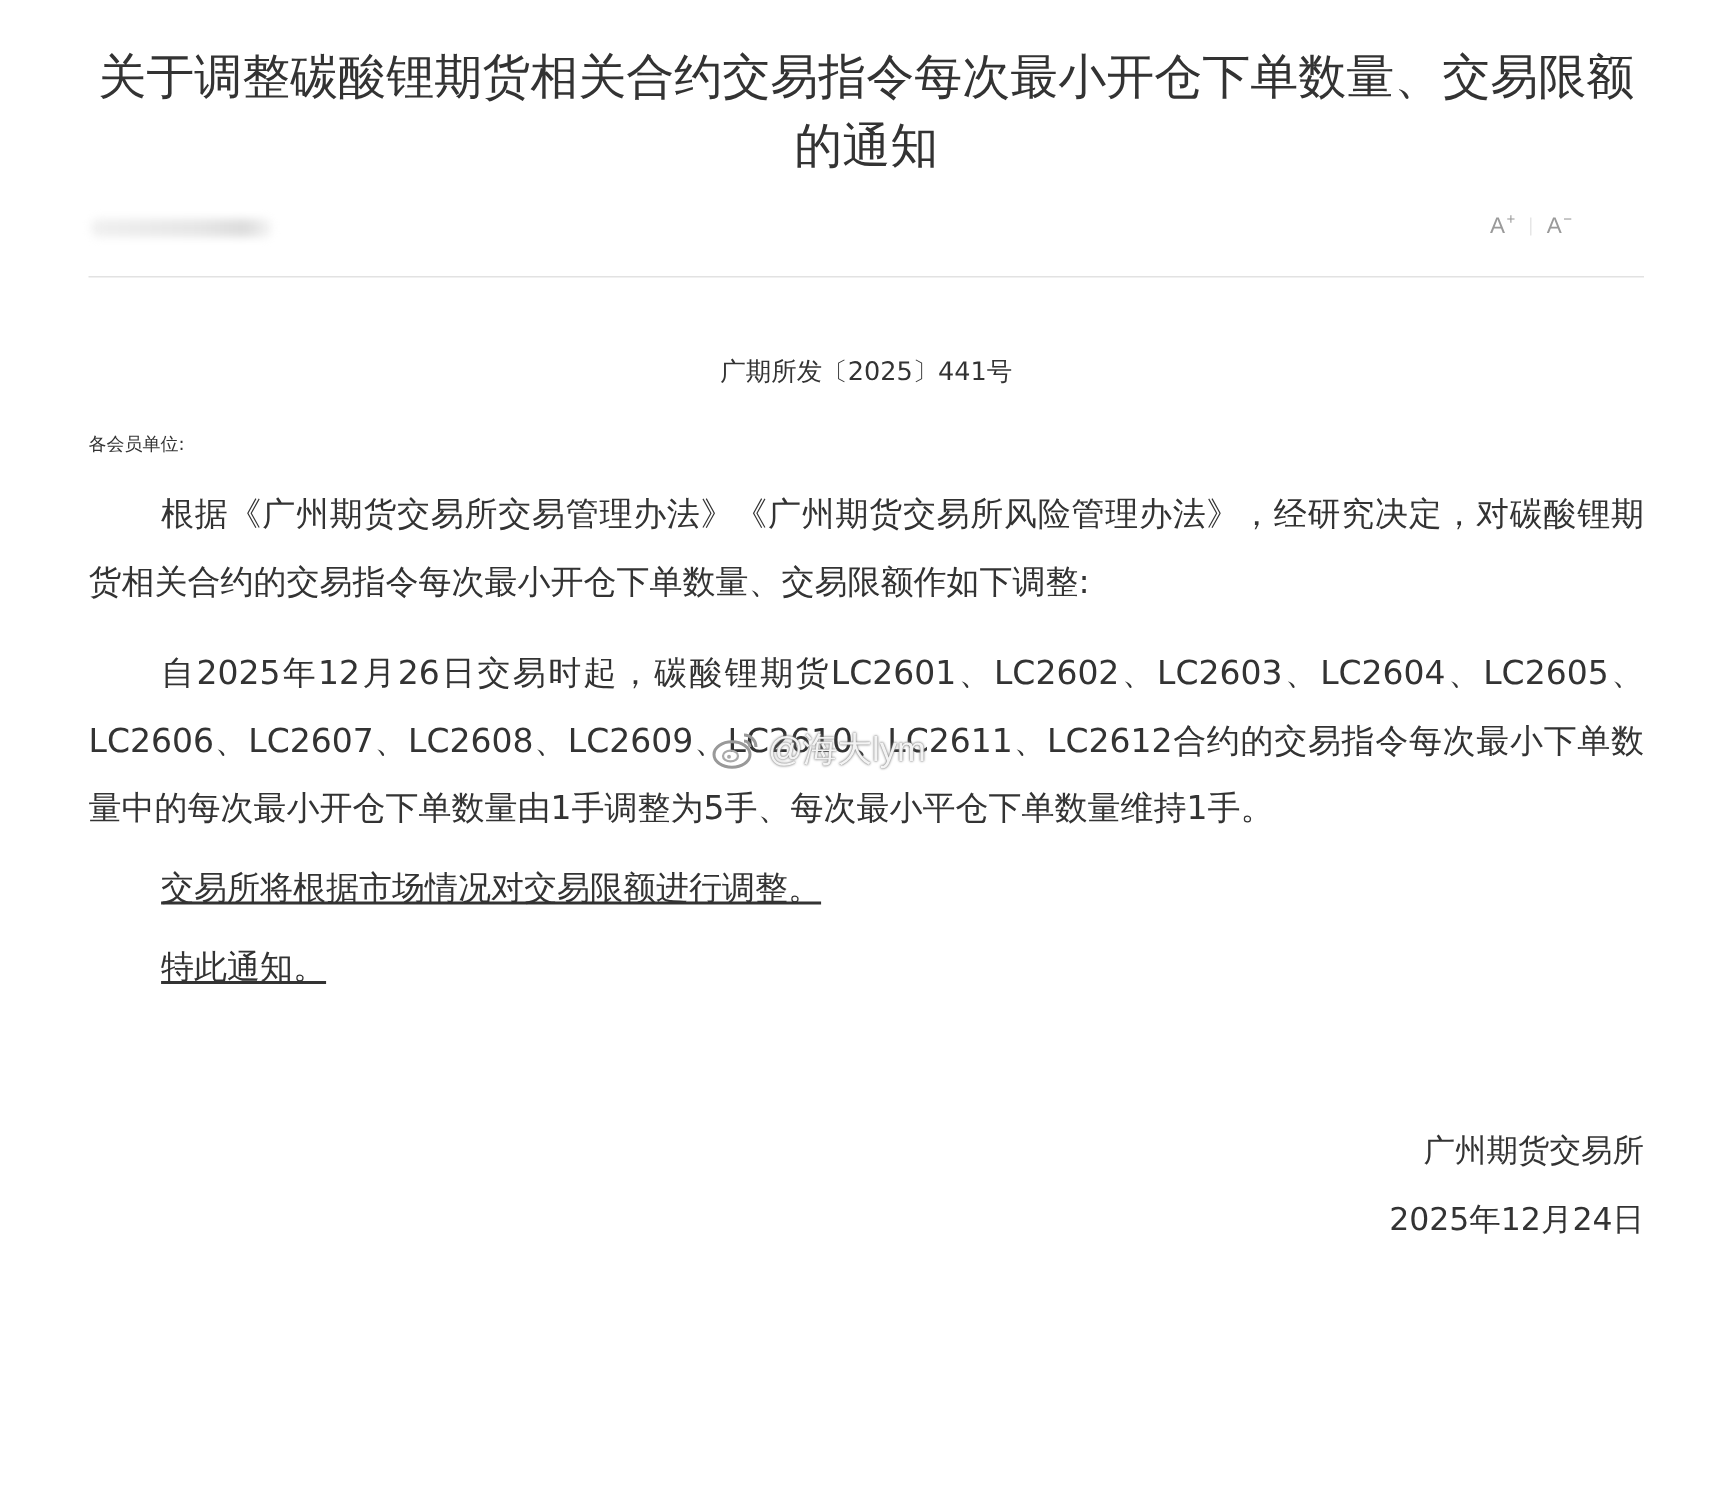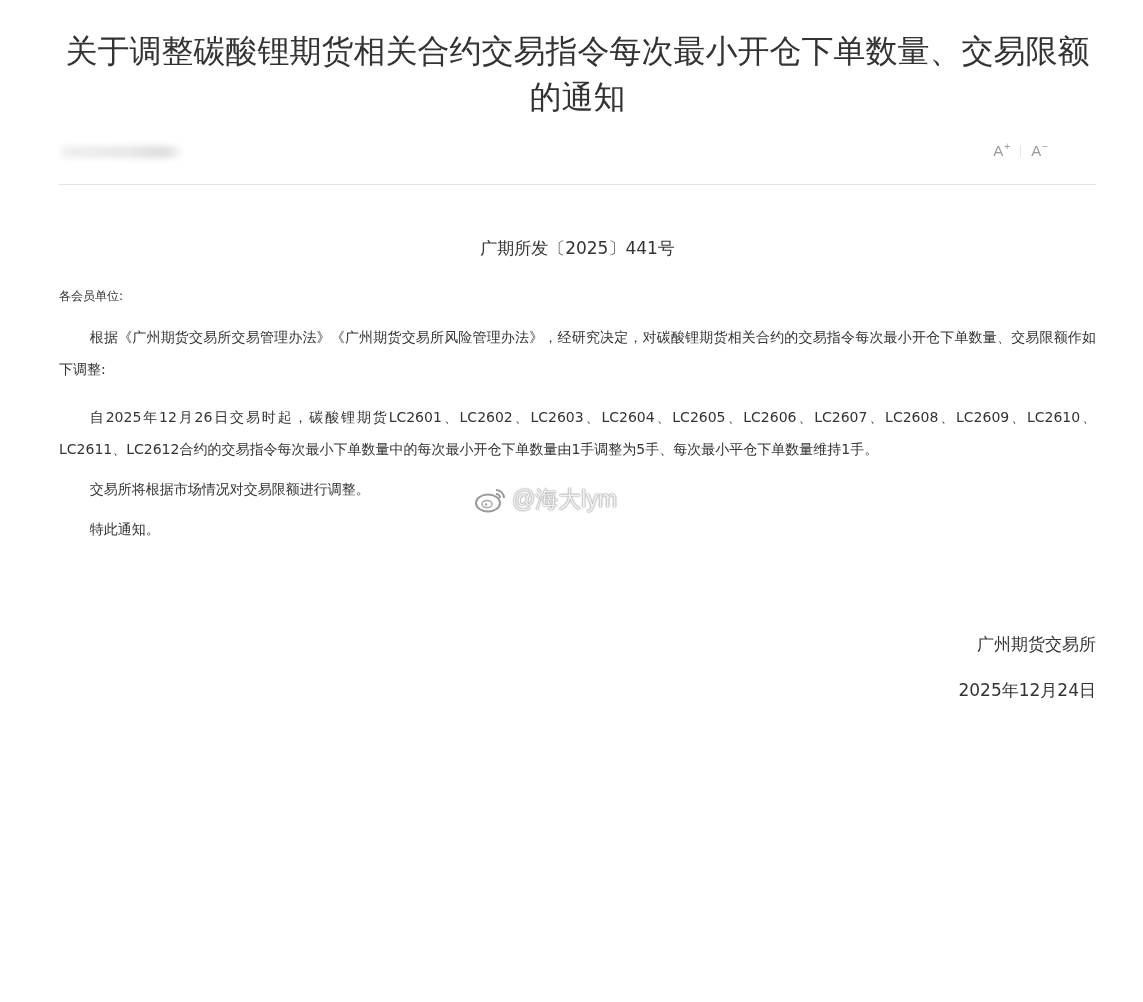--- a/index.html
+++ b/index.html
@@ -78,31 +78,31 @@
     margin-top: 50px;
     font-size: 17px;
     line-height: 26px;
   }
   .salutation {
     margin-top: 22px;
     font-size: 12px;
     line-height: 26px;
   }
   .para {
-    font-size: 14px;
-    line-height: 32px;
+    font-size: 22px;
+    line-height: 45px;
     text-indent: 2.2em;
     margin: 16px 0 0 0;
     text-align: justify;
   }
   .para.first { margin-top: 12px; }
-  .para.short { margin-top: 8px; }
+  .para.short { margin-top: 8px; text-decoration: underline; }
   .sign {
     text-align: right;
-    font-size: 17px;
+    font-size: 21px;
     line-height: 26px;
   }
   .sign.org { margin-top: 86px; }
   .sign.date { margin-top: 20px; }
   .watermark {
     position: absolute;
     left: 474px;
     top: 484px;
     display: flex;
     gap: 4px;

